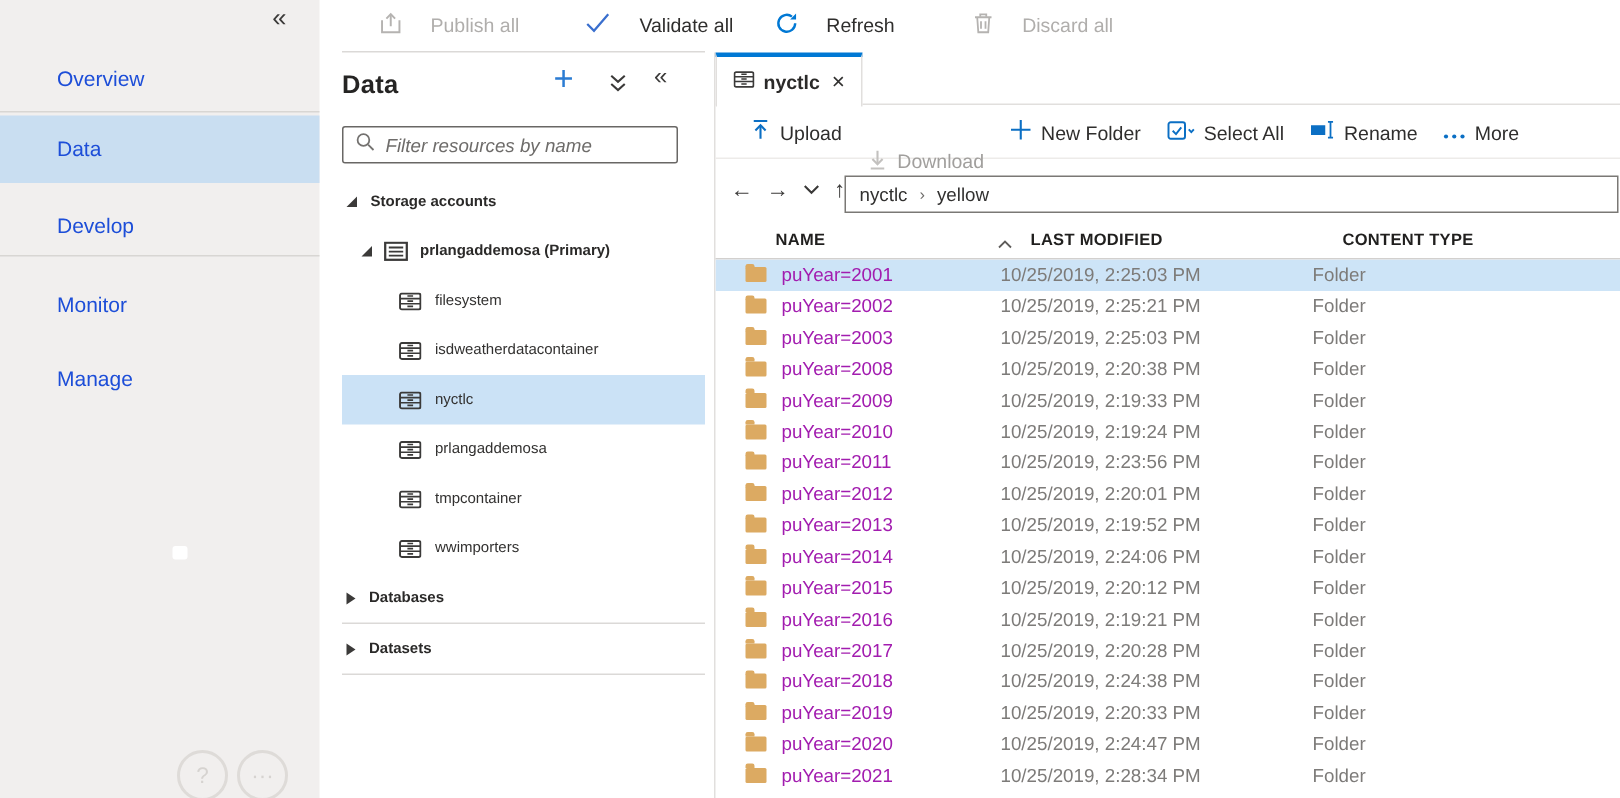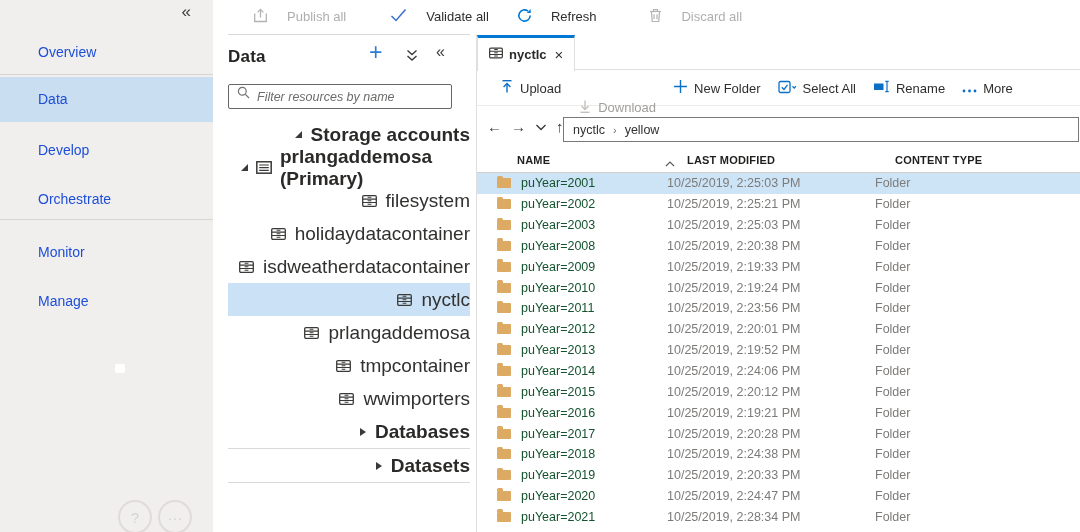--- a/index.html
+++ b/index.html
@@ -29,25 +29,25 @@
   .vborder { position:absolute; left:476px; top:35px; bottom:0; width:1px; background:#e1dfdd; }
 
   
   .data-panel { position:absolute; left:228px; top:34px; width:242px; bottom:0; }
   .dp-title { position:absolute; left:0; top:13px; font-size:17px; font-weight:bold; color:#252423; letter-spacing:.2px; }
   .dp-ic { position:absolute; top:15px; cursor:pointer; display:inline-flex; }
   .dp-plus { left:141px; top:8px; font-size:23px; font-weight:300; color:#2b7cd3; line-height:20px; }
   .dp-dblchev { left:178px; }
   .dp-collapse { left:208px; top:9px; font-size:16px; color:#3b3a39; }
   .filter-box { position:absolute; left:0; top:50px; width:224px; height:25px; border:1px solid #696765;
-    border-radius:2px; background:#fff; display:flex; padding-left:8px; gap:7px; }
+    border-radius:2px; background:#fff; display:flex; align-items:center; padding-left:8px; gap:7px; }
   .filter-box input { border:none; outline:none; flex:1; font-size:12.5px; font-family:inherit; color:#323130; background:transparent; }
   .filter-box input::placeholder { font-style:italic; color:#6e6c6a; }
   .tree { position:absolute; left:0; top:84px; right:0; }
-  .tree-row { height:33px; display:flex; align-items:center; font-size:19px; cursor:pointer;justify-content:flex-end; }
+  .tree-row { height:33px; display:flex; align-items:center; font-size:10px; cursor:pointer; }
   .tree-row.selected { background:#cbe2f6; }
   .exp-open { width:0; height:0; border-left:7px solid transparent; border-bottom:7px solid #3b3a39; }
   .exp-closed { width:0; height:0; border-top:4.5px solid transparent; border-bottom:4.5px solid transparent; border-left:6px solid #3b3a39; }
   .lvl0 .exp { margin-left:3px; } .lvl0 .tlabel { margin-left:9px; }
   .lvl1 .exp { margin-left:13px; } .lvl1 .ticon { margin-left:8px; } .lvl1 .tlabel { margin-left:8px; }
   .lvl2 .ticon { margin-left:38px; } .lvl2 .tlabel { margin-left:9px; }
   .tlabel.bold { font-weight:bold; color:#2b2a29; }
   .ticon { display:inline-flex; }
   .tree-div { height:1px; background:#dbd9d7; margin:0; }
 
@@ -73,38 +73,37 @@
 
   .thead { position:absolute; left:0; right:0; top:115px; height:23px; border-bottom:1px solid #d2d0ce;
     font-size:11px; font-weight:bold; color:#201f1e; letter-spacing:.2px; }
   .thead span { position:absolute; top:4px; cursor:pointer;padding-left:20px; }
   .th-name { left:20px; } .th-sort { left:168px; top:7px !important; } .th-mod { left:190px; } .th-type { left:398px; }
 
   .rows { position:absolute; left:0; right:0; top:138px; bottom:0; overflow:hidden; }
   .trow { position:relative; height:20.85px; font-size:12.5px; cursor:pointer; }
   .trow.selected { background:#cde4f7; }
   .trow span { position:absolute; top:50%; transform:translateY(-50%); white-space:nowrap; }
-  .c-name { left:44px; color:#14532d; }
+  .c-name { left:44px; color:#a21caf; }
   .c-mod { left:190px; color:#7d7b79; }
   .c-type { left:398px; color:#7d7b79; }
   .folder-ic { position:absolute; left:20px; top:50%; margin-top:-5px; width:14px; height:10px;
     background:#dcaa62; border-radius:1px; }
   .folder-ic:before { content:""; position:absolute; left:0; top:-2.6px; width:6px; height:3px;
     background:#dcaa62; border-radius:1.5px 1.5px 0 0; }
 </style>
 </head>
 <body>
 
 <aside class="sidebar">
   <span class="side-collapse">«</span>
   <div class="nav-item mt38">Overview</div>
   <div class="side-div mt8"></div>
   <div class="nav-item sel mt2">Data</div>
   <div class="nav-item mt14">Develop</div>
-  <div class="nav-item mt21">Orchestrate</div>
   <div class="side-div mt6"></div>
   <div class="nav-item mt18">Monitor</div>
   <div class="nav-item mt21">Manage</div>
   <div class="white-dot"></div>
   <div class="ghost-circle" style="left:118px">?</div>
   <div class="ghost-circle" style="left:158px">···</div>
 </aside>
 
 <div class="cmdbar">
   <div class="cmd-item disabled ml25">
@@ -185,30 +184,20 @@
         <span class="tlabel">filesystem</span>
       </div>
       <div class="tree-row lvl2">
         <span class="ticon">
           <svg width="15" height="12" viewBox="0 0 15 12" fill="none">
             <rect x="0.7" y="0.7" width="13.6" height="10.6" rx="1.2" stroke="#3b3a39" stroke-width="1.3"></rect>
             <path d="M1 4.1h13M1 7.5h13" stroke="#3b3a39" stroke-width="1.1"></path>
             <path d="M5.6 2.3h3.8M5.6 5.7h3.8M5.6 9.2h3.8" stroke="#3b3a39" stroke-width="1.1"></path>
           </svg>
         </span>
-        <span class="tlabel">holidaydatacontainer</span>
-      </div>
-      <div class="tree-row lvl2">
-        <span class="ticon">
-          <svg width="15" height="12" viewBox="0 0 15 12" fill="none">
-            <rect x="0.7" y="0.7" width="13.6" height="10.6" rx="1.2" stroke="#3b3a39" stroke-width="1.3"></rect>
-            <path d="M1 4.1h13M1 7.5h13" stroke="#3b3a39" stroke-width="1.1"></path>
-            <path d="M5.6 2.3h3.8M5.6 5.7h3.8M5.6 9.2h3.8" stroke="#3b3a39" stroke-width="1.1"></path>
-          </svg>
-        </span>
         <span class="tlabel">isdweatherdatacontainer</span>
       </div>
       <div class="tree-row lvl2 selected">
         <span class="ticon">
           <svg width="15" height="12" viewBox="0 0 15 12" fill="none">
             <rect x="0.7" y="0.7" width="13.6" height="10.6" rx="1.2" stroke="#3b3a39" stroke-width="1.3"></rect>
             <path d="M1 4.1h13M1 7.5h13" stroke="#3b3a39" stroke-width="1.1"></path>
             <path d="M5.6 2.3h3.8M5.6 5.7h3.8M5.6 9.2h3.8" stroke="#3b3a39" stroke-width="1.1"></path>
           </svg>
         </span>

